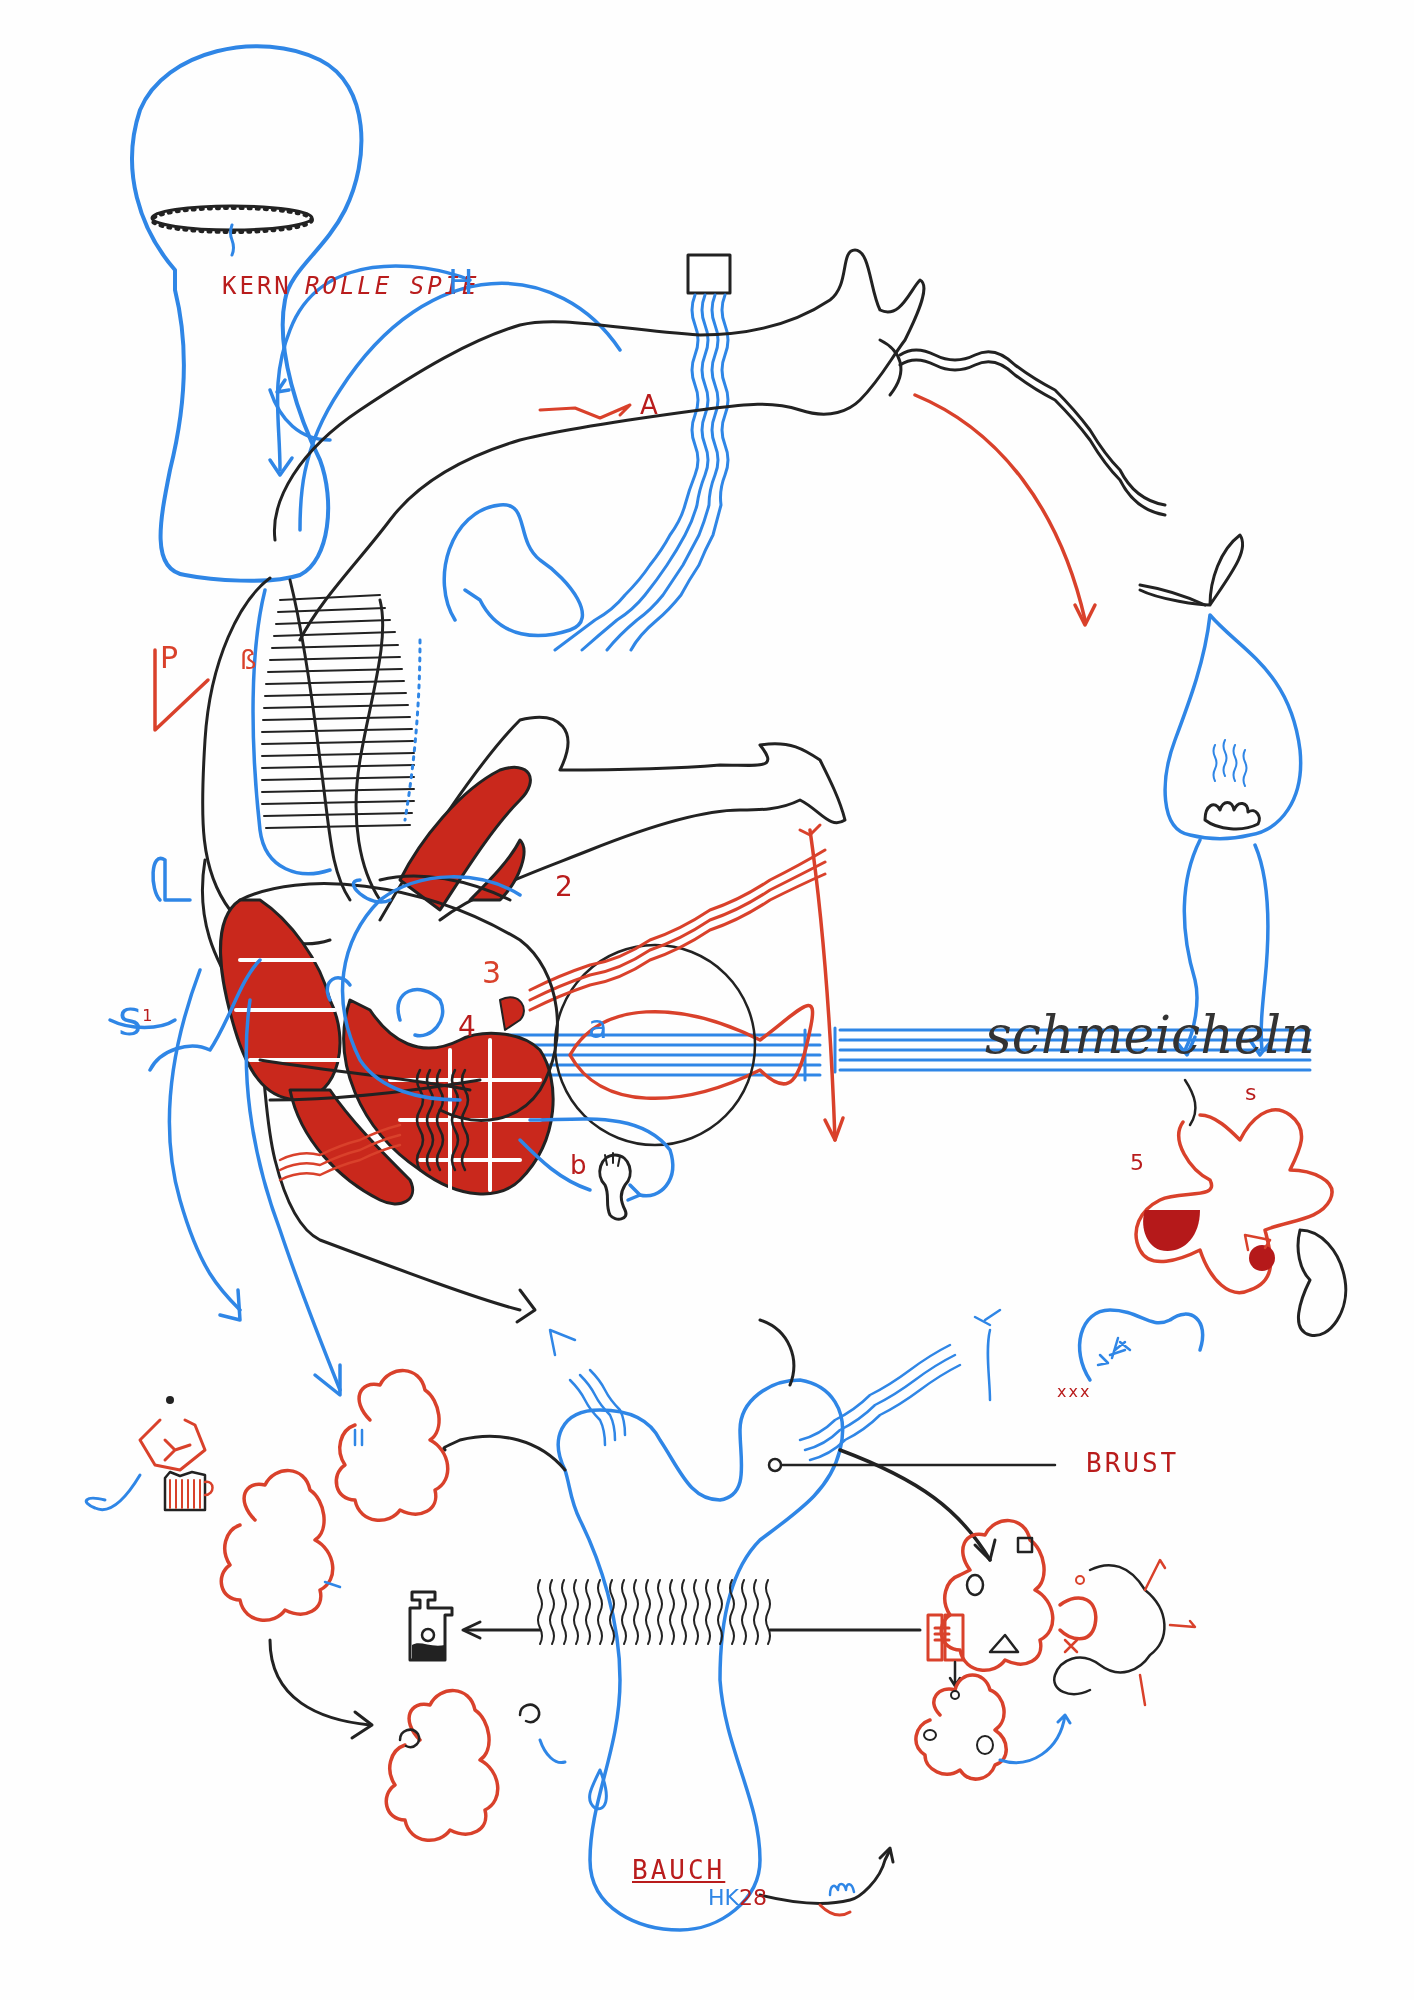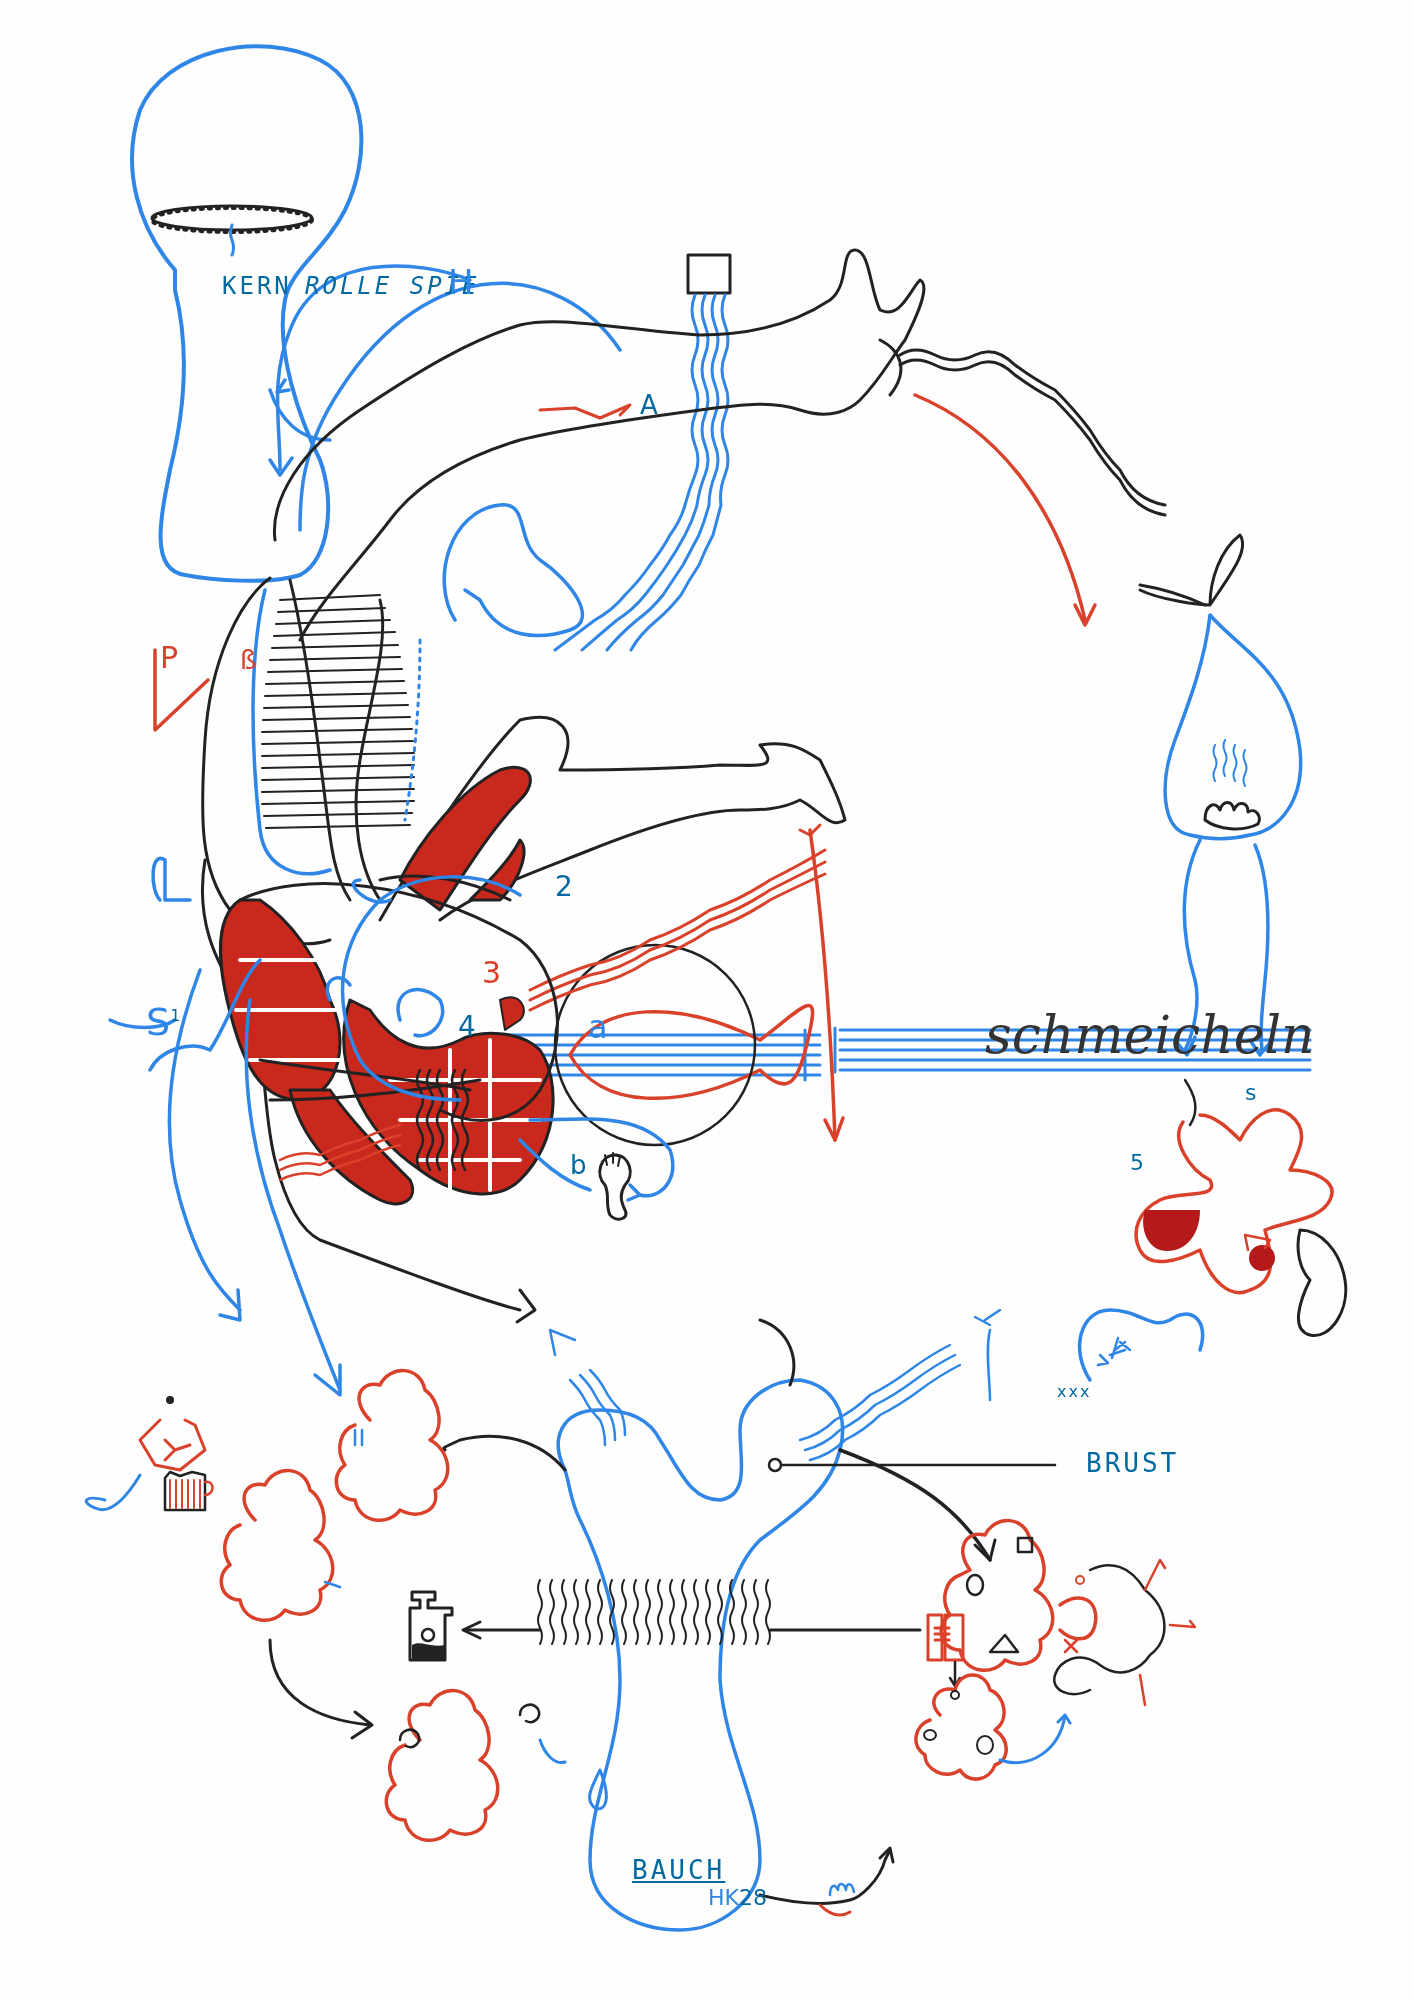--- a/index.html
+++ b/index.html
@@ -3,21 +3,21 @@
 <meta charset="utf-8">
 <style>
   html, body { margin: 0; padding: 0; background: #ffffff; }
   .canvas { position: relative; width: 1414px; height: 2000px; background: #fefefe; overflow: hidden; }
   svg { position: absolute; left: 0; top: 0; }
   .lbl { position: absolute; font-family: "DejaVu Sans", sans-serif; color: #222; white-space: nowrap; }
   .caps { font-family: "DejaVu Sans Mono", monospace; letter-spacing: 3px; font-size: 24px; }
   .script { font-family: "DejaVu Serif", serif; font-style: italic; font-size: 52px; color: #333; }
   .b { color: #2f86e6; }
   .r { color: #d9412b; }
-  .k { color: #0369a1; }
+  .k { color: #b91c1c; }
 </style>
 </head>
 <body>
 
 <div class="canvas">
 <svg width="1414" height="2000" viewBox="0 0 1414 2000" fill="none" stroke-linecap="round" stroke-linejoin="round">
 
   <g stroke="#2f86e6" stroke-width="4">
     <path d="M175,270 C140,230 120,170 140,110 C165,50 260,30 320,60 C370,85 370,160 345,210 C325,250 290,270 285,300 C275,350 300,420 320,460 C335,500 330,560 300,575 C270,585 210,580 185,575 C150,570 160,520 170,470 C185,410 190,350 175,290 Z"></path>
   </g>
@@ -342,21 +342,21 @@
 <span class="lbl caps k" style="left:222px; top:272px;">KERN</span>
 <span class="lbl caps k" style="left:305px; top:272px;font-style:italic;">ROLLE SPIE</span>
 <span class="lbl b" style="left:448px; top:262px; font-size:34px; font-family:'DejaVu Sans',sans-serif;">H</span>
 <span class="lbl k" style="left:640px; top:390px; font-size:26px; font-family:'DejaVu Sans',sans-serif;">A</span>
 <span class="lbl r" style="left:160px; top:640px; font-size:30px; font-family:'DejaVu Sans',sans-serif;">P</span>
 <span class="lbl r" style="left:240px; top:645px; font-size:26px; font-family:'DejaVu Sans',sans-serif;">ß</span>
 <span class="lbl k" style="left:555px; top:870px; font-size:28px; font-family:'DejaVu Sans',sans-serif;">2</span>
 <span class="lbl r" style="left:482px; top:955px; font-size:30px; font-family:'DejaVu Sans',sans-serif;">3</span>
 <span class="lbl k" style="left:458px; top:1010px; font-size:28px; font-family:'DejaVu Sans',sans-serif;">4</span>
 <span class="lbl b" style="left:588px; top:1008px; font-size:32px; font-family:'DejaVu Sans',sans-serif;">a</span>
-<span class="lbl b" style="left:118px; top:1000px; font-size:38px; font-family:'DejaVu Sans',sans-serif;margin-left:28px;"><span>S</span><sup class="k" style="font-size:16px;">1</sup></span>
+<span class="lbl b" style="left:118px; top:1000px; font-size:38px; font-family:'DejaVu Sans',sans-serif;"><span>S</span><sup class="k" style="font-size:16px;">1</sup></span>
 <span class="lbl k" style="left:570px; top:1150px; font-size:26px; font-family:'DejaVu Sans',sans-serif;">b</span>
 <span class="lbl script" style="left:985px; top:1005px;">schmeicheln</span>
 <span class="lbl k" style="left:1245px; top:1080px; font-size:22px; font-family:'DejaVu Sans',sans-serif;">s</span>
 <span class="lbl k" style="left:1130px; top:1150px; font-size:22px; font-family:'DejaVu Sans',sans-serif;">5</span>
 <span class="lbl k" style="left:1057px; top:1382px; font-size:16px; letter-spacing:2px; font-family:'DejaVu Sans',sans-serif;">xxx</span>
 <span class="lbl caps k" style="left:1062px; top:1448px; font-size:26px;margin-left:24px;">BRUST</span>
 <span class="lbl caps k" style="left:632px; top:1855px; font-size:26px;text-decoration:underline;">BAUCH</span>
 <span class="lbl" style="left:708px; top:1885px; font-size:22px; font-family:'DejaVu Sans',sans-serif;"><span class="b">HK</span><span class="k">28</span></span>
 
 </div>

